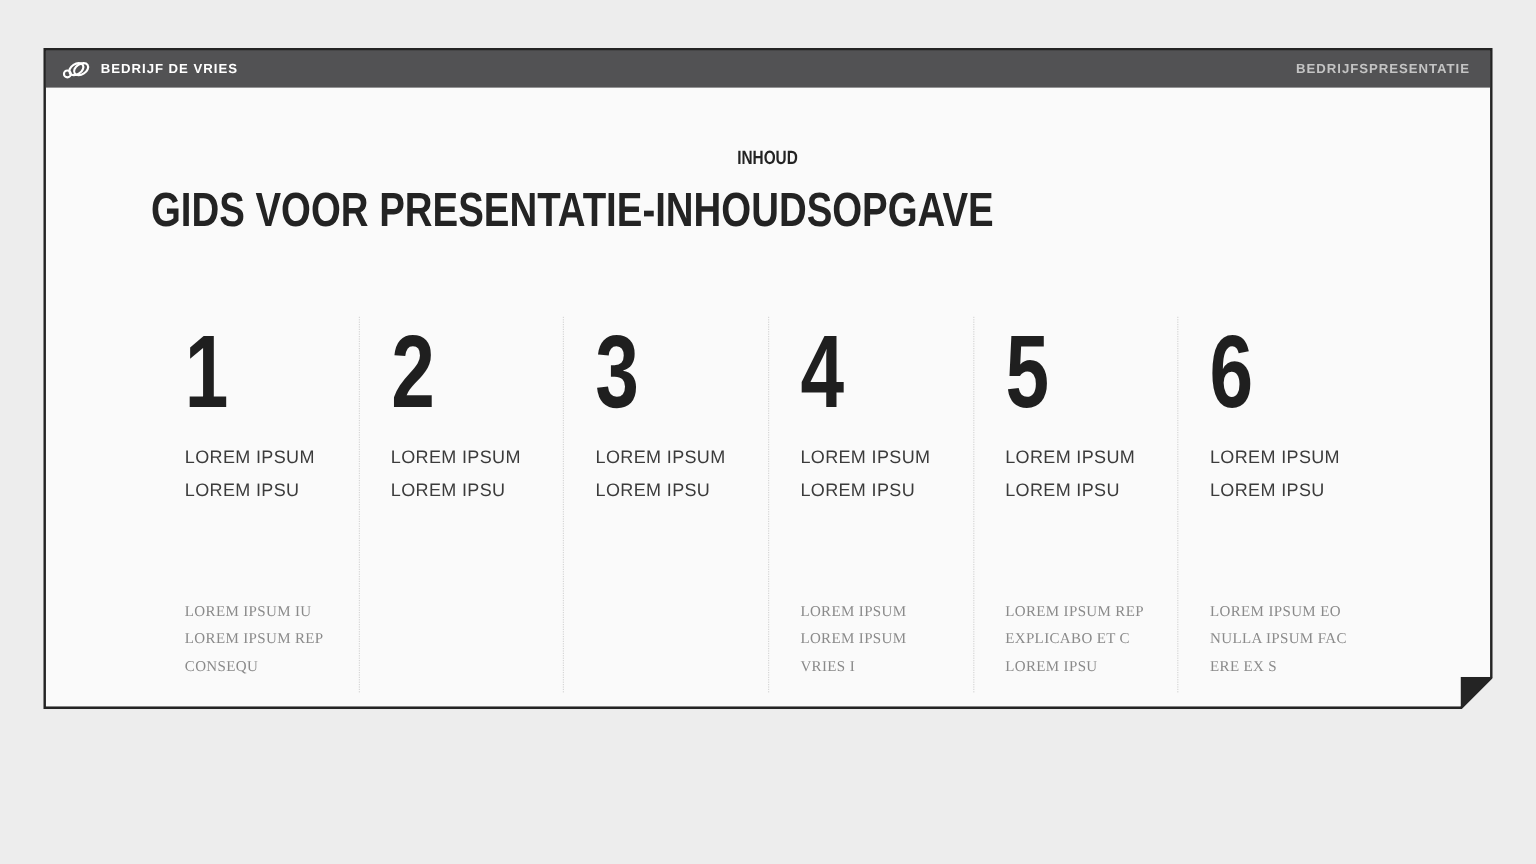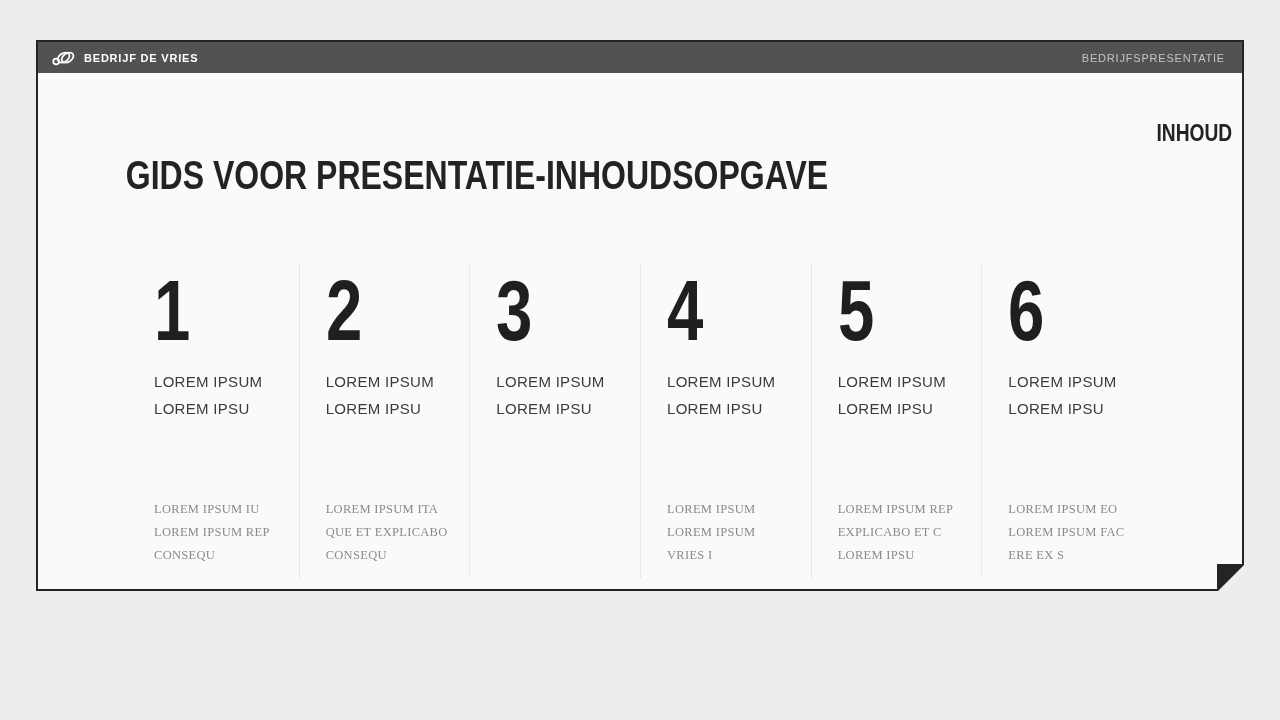--- a/index.html
+++ b/index.html
@@ -32,31 +32,31 @@
   .topbar {
     height:31px; background:#525254;
     display:flex; align-items:center; justify-content:space-between;
     padding:0 17px 0 14px;
   }
   .brand { display:flex; align-items:center; gap:8px; color:#ffffff; }
   .brand-label {
     font-size:11px; font-weight:bold; letter-spacing:0.8px; color:#ffffff;
   }
   .topbar-right {
-    font-size:11px; font-weight:normal; letter-spacing:0.8px; color:#c4c4c4;
+    font-size:11px; font-weight:bold; letter-spacing:0.8px; color:#c4c4c4;
   }
   .logo-icon { display:inline-flex; }
 
   
   .cond { display:inline-block; transform:scaleX(0.8); transform-origin:center; white-space:nowrap; }
 
   
   .kicker {
-    margin-top:49px; text-align:right;
-    font-size:24px; font-weight:bold; color:#232323; line-height:22px;
+    margin-top:49px; text-align:center;
+    font-size:16px; font-weight:bold; color:#232323; line-height:22px;
   }
   .heading {
     margin-top:9px; text-align:left;
     font-size:40px; font-weight:600; color:#232323; line-height:44px;
   }
 
   
   .columns {
     margin:67px 0 0 90px; width:1024px; height:313px;
     display:grid; grid-template-columns:repeat(6,1fr);
@@ -131,25 +131,20 @@
           <div>CONSEQU</div>
         </div>
       </div>
 
       <div class="col">
         <div class="num"><span class="cond">2</span></div>
         <div class="sub">
           <div>LOREM IPSUM</div>
           <div>LOREM IPSU</div>
         </div>
-        <div class="desc">
-          <div>LOREM IPSUM ITA</div>
-          <div>QUE ET EXPLICABO</div>
-          <div>CONSEQU</div>
-        </div>
       </div>
 
       <div class="col">
         <div class="num"><span class="cond">3</span></div>
         <div class="sub">
           <div>LOREM IPSUM</div>
           <div>LOREM IPSU</div>
         </div>
       </div>
 
@@ -180,21 +175,21 @@
       </div>
 
       <div class="col">
         <div class="num"><span class="cond">6</span></div>
         <div class="sub">
           <div>LOREM IPSUM</div>
           <div>LOREM IPSU</div>
         </div>
         <div class="desc">
           <div>LOREM IPSUM EO</div>
-          <div>LOREM IPSUM FAC</div>
+          <div>NULLA IPSUM FAC</div>
           <div>ERE EX S</div>
         </div>
       </div>
 
     </div>
 
     <div class="slide-footer">
       <span class="logo-icon">
         <svg width="26" height="19" viewBox="0 0 30 22" fill="none" stroke="currentColor" stroke-width="2" stroke-linecap="round">
           <circle cx="5.2" cy="15.5" r="3.6"></circle>

